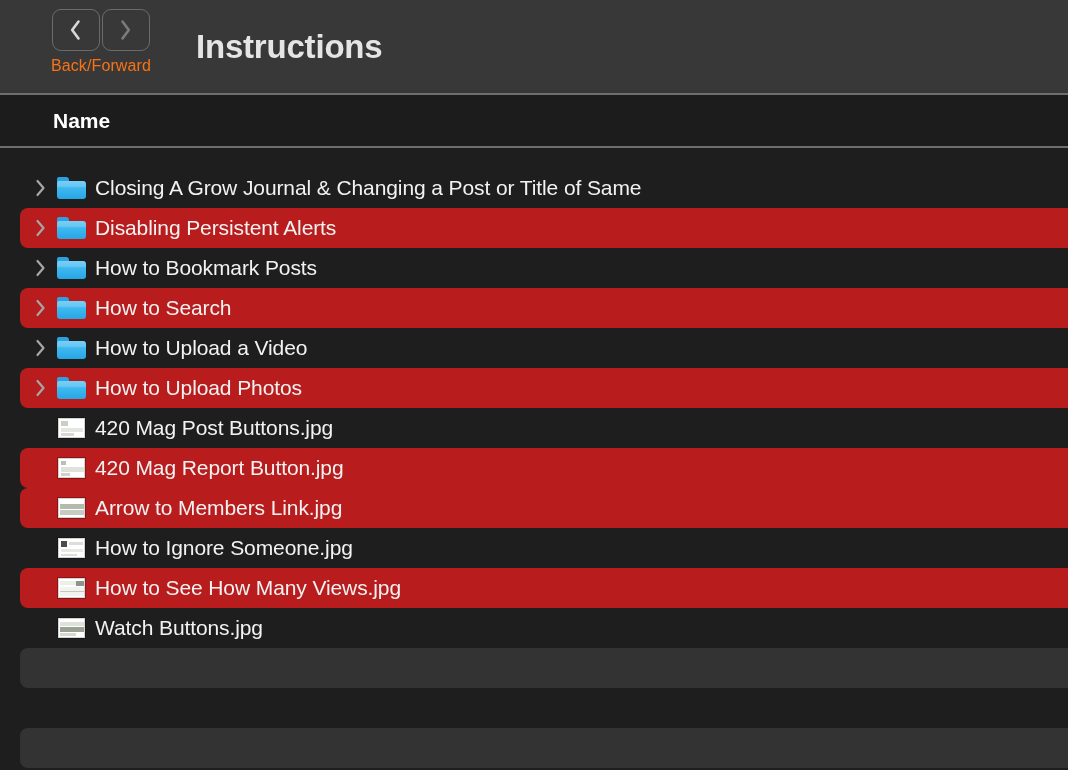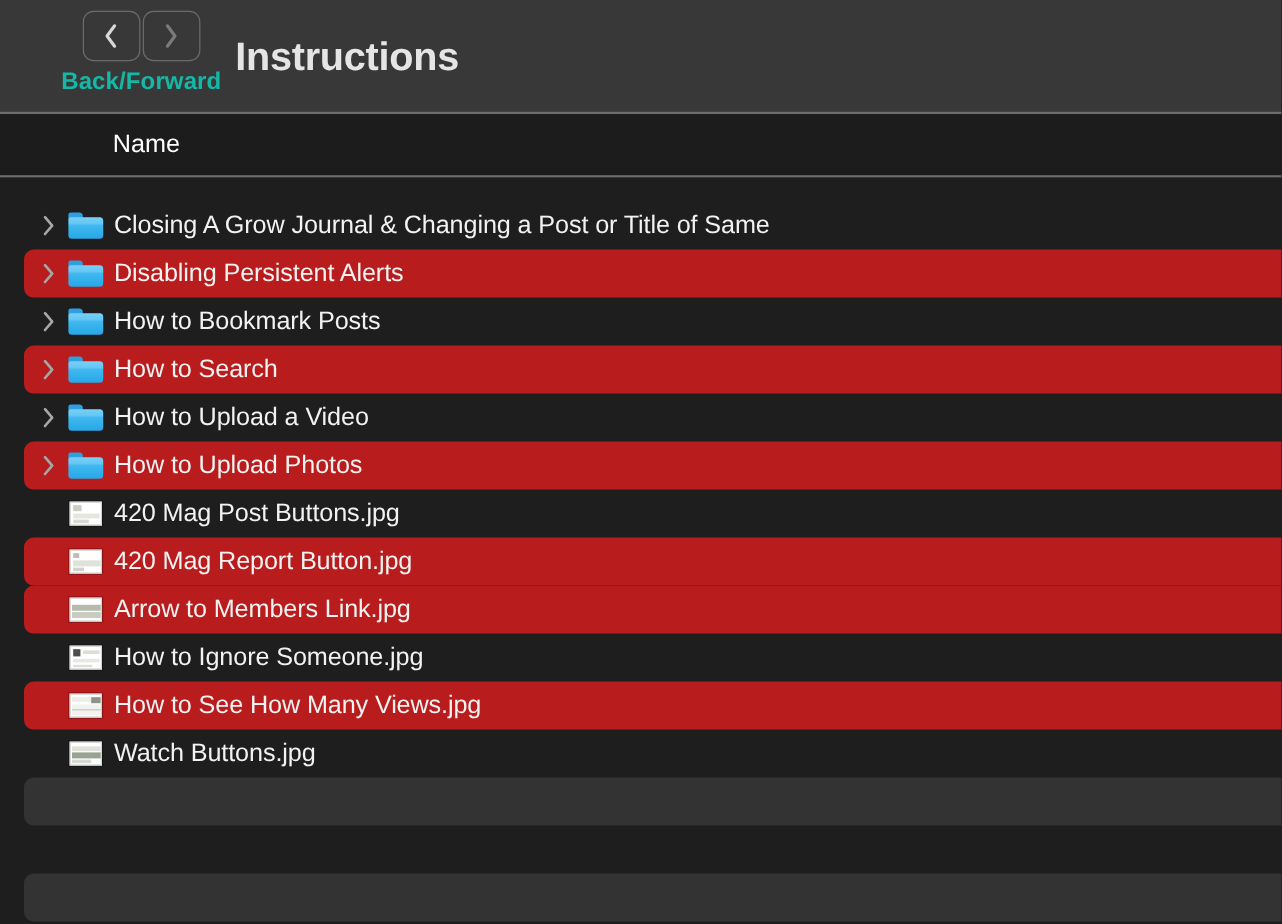--- a/index.html
+++ b/index.html
@@ -49,25 +49,24 @@
     width: 13px;
     height: 22px;
     display: block;
   }
   .chev path { fill: none; stroke-width: 2.6; stroke-linecap: round; stroke-linejoin: round; }
   .chev.enabled path { stroke: #d8d8d8; }
   .chev.disabled path { stroke: #7b7b7b; }
 
   #nav-label {
     margin-top: 6px;
-    font-size: 20px;
-    color: #14b8a6;
+    font-size: 16px;
+    color: #f97316;
     letter-spacing: 0.1px;
     white-space: nowrap;
-    font-weight: bold;
   }
 
   #window-title {
     position: absolute;
     left: 196px;
     top: 28px;
     font-size: 33px;
     font-weight: bold;
     color: #e5e5e5;
     letter-spacing: -0.2px;
@@ -78,23 +77,23 @@
     position: relative;
     height: 55px;
     background: #1c1c1c;
     border-top: 2px solid #6e6e6e;
     border-bottom: 2px solid #6e6e6e;
     display: flex;
     align-items: center;
   }
 
   #col-name {
-    margin-left: 94px;
+    margin-left: 53px;
     font-size: 21px;
-    font-weight: normal;
+    font-weight: bold;
     color: #ffffff;
   }
 
   
   #file-list {
     position: relative;
     background: #1e1e1e;
     height: 620px;
     padding-top: 20px;
   }

